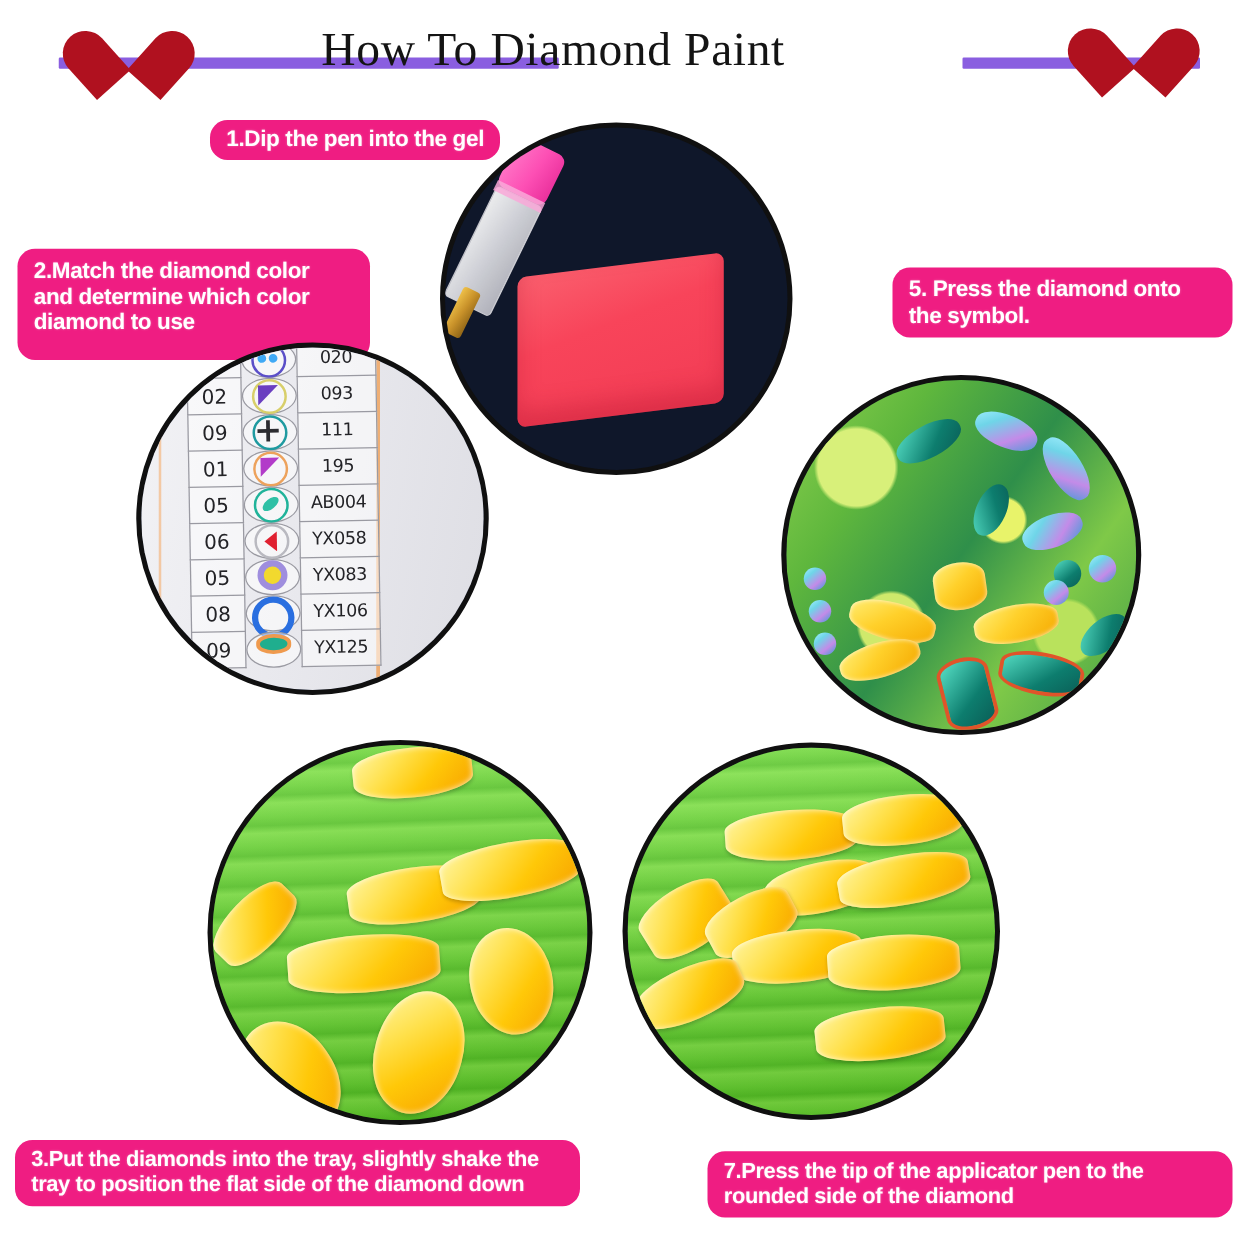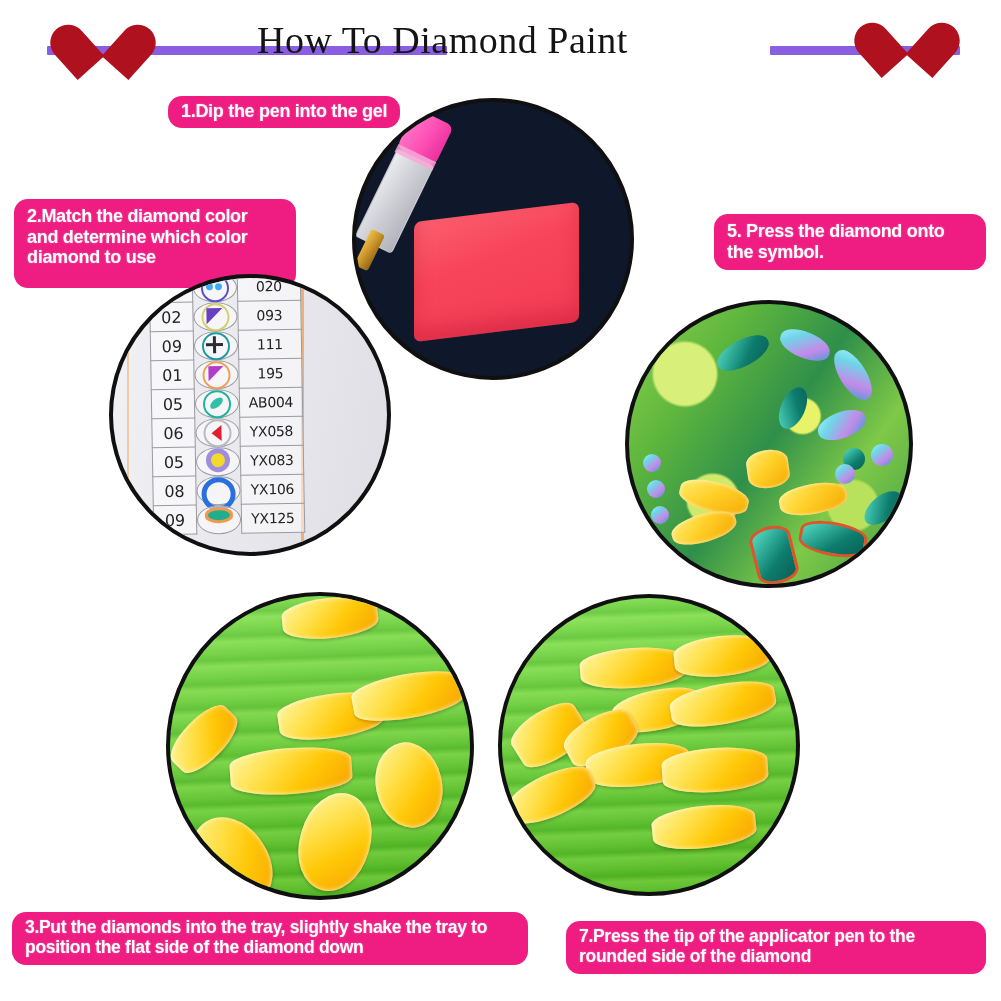--- a/index.html
+++ b/index.html
@@ -23,21 +23,21 @@
      font-family:Liberation Serif, serif;}
 
   
   .pill{position:absolute;background:#ef1d82;border-radius:14px;color:#ffffff;
         font-weight:700;line-height:1.14;padding:5px 13px 6px 13px;
         box-sizing:border-box;letter-spacing:-.3px;
         text-shadow:0 0 2px rgba(255,255,255,.35);}
   #label-step1{left:168px;top:96px;font-size:18px;}
   #label-step2{left:14px;top:199px;width:282px;font-size:18px;padding-top:7px;padding-bottom:20px;}
   #label-step5{left:714px;top:214px;width:272px;font-size:18px;padding-top:7px;padding-bottom:8px;}
-  #label-step3{left:12px;top:912px;width:516px;font-size:17.5px;padding-top:6px;padding-bottom:7px;}
+  #label-step3{left:12px;top:912px;width:452px;font-size:17.5px;padding-top:6px;padding-bottom:7px;}
   #label-step4{left:566px;top:921px;width:420px;font-size:17.5px;padding-top:6px;padding-bottom:7px;}
 
   
   .circle{position:absolute;border-radius:50%;border:4px solid #101010;
           overflow:hidden;background:#0f172a;box-sizing:border-box;}
   #photo-step1{left:352px;top:98px;width:282px;height:282px;}
   #photo-step2{left:109px;top:274px;width:282px;height:282px;}
   #photo-step5{left:625px;top:300px;width:288px;height:288px;}
   #photo-step3{left:166px;top:592px;width:308px;height:308px;}
   #photo-step4{left:498px;top:594px;width:302px;height:302px;}

